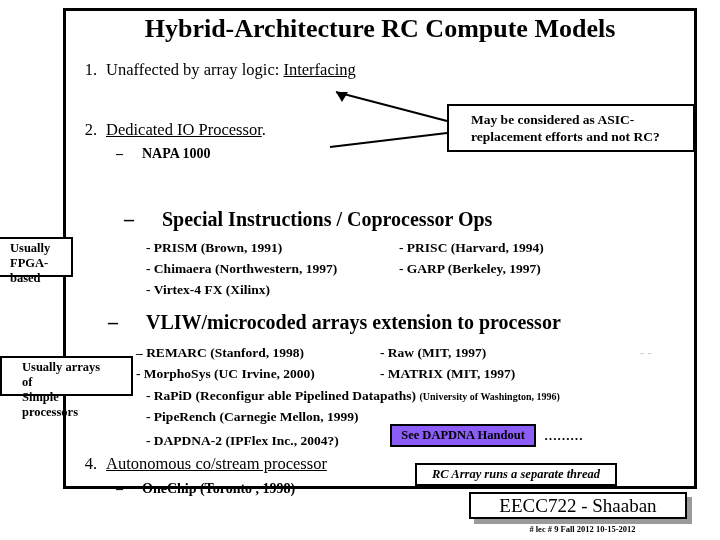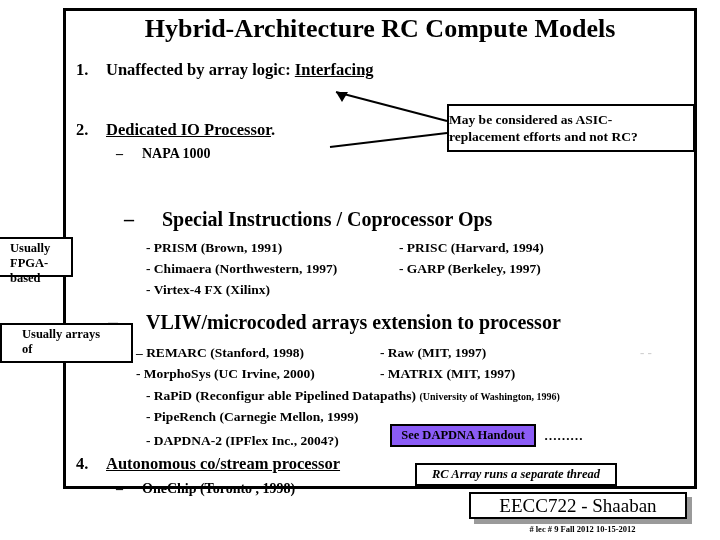--- a/index.html
+++ b/index.html
@@ -19,21 +19,21 @@
   .title{
     position:absolute;left:63px;top:14px;width:634px;
     text-align:center;font-weight:bold;font-size:26px;letter-spacing:0px;
     white-space:nowrap;
   }
 
   .u{text-decoration:underline;text-underline-offset:1px;}
 
   
   .lvl1{
-    position:absolute;font-weight:bold;font-size:16.5px;white-space:nowrap;
+    position:absolute;font-weight:normal;font-size:16.5px;white-space:nowrap;text-align:center;
   }
   .lvl1 .num{display:inline-block;width:30px;}
   
   .lvl2{
     position:absolute;font-weight:bold;font-size:14px;white-space:nowrap;
   }
   .lvl2 .dash{display:inline-block;width:26px;}
 
   .lvl2big{
     position:absolute;font-weight:bold;font-size:20px;white-space:nowrap;
@@ -47,21 +47,21 @@
 
   .boxnote{
     position:absolute;border:2px solid #000;background:#fff;box-sizing:border-box;
     font-weight:bold;font-size:12.5px;line-height:15px;padding:2px 20px;
   }
   .boxnote.clipL{border-left:none;}
 
   .callout{
     position:absolute;left:447px;top:104px;width:248px;height:48px;
     border:2px solid #000;background:#fff;box-sizing:border-box;
-    font-weight:bold;font-size:13.5px;line-height:17px;padding:5px 0;
+    font-weight:bold;font-size:13.5px;line-height:17px;padding:5px 22px;
   }
 
   .handout{
     position:absolute;left:390px;top:424px;width:146px;height:23px;
     border:2px solid #000;background:#8b5cf6;box-sizing:border-box;
     font-weight:bold;font-size:12.5px;line-height:19px;text-align:center;
   }
   .dots{position:absolute;left:544px;top:428px;font-size:13px;font-weight:bold;}
 
   .threadbox{
@@ -142,22 +142,23 @@
   <div class="lvl2" style="left:116px;top:481px;">
     <span class="dash">–</span><span>OneChip (Toronto , 1998)</span>
   </div>
 
   <div class="threadbox">RC Array runs a separate thread</div>
 
   <div class="boxnote clipL" style="left:0px;top:237px;width:73px;height:40px;padding-left:10px;">
     <div>Usually</div>
     <div>FPGA-based</div>
   </div>
-  <div class="boxnote" style="left:0px;top:323px;width:133px;height:40px;">
+  <div class="boxnote" style="left:0px;top:356px;width:133px;height:40px;">
     <div>Usually arrays of</div>
+    <div>Simple processors</div>
   </div>
 
   <div class="callout">
     <div>May be considered as ASIC-</div>
     <div>replacement efforts and not RC?</div>
   </div>
 
   <svg class="lines">
     <line x1="336" y1="92" x2="447" y2="121" stroke="#000" stroke-width="2"></line>
     <polygon points="336,92 348,92 342,102" fill="#000"></polygon>

